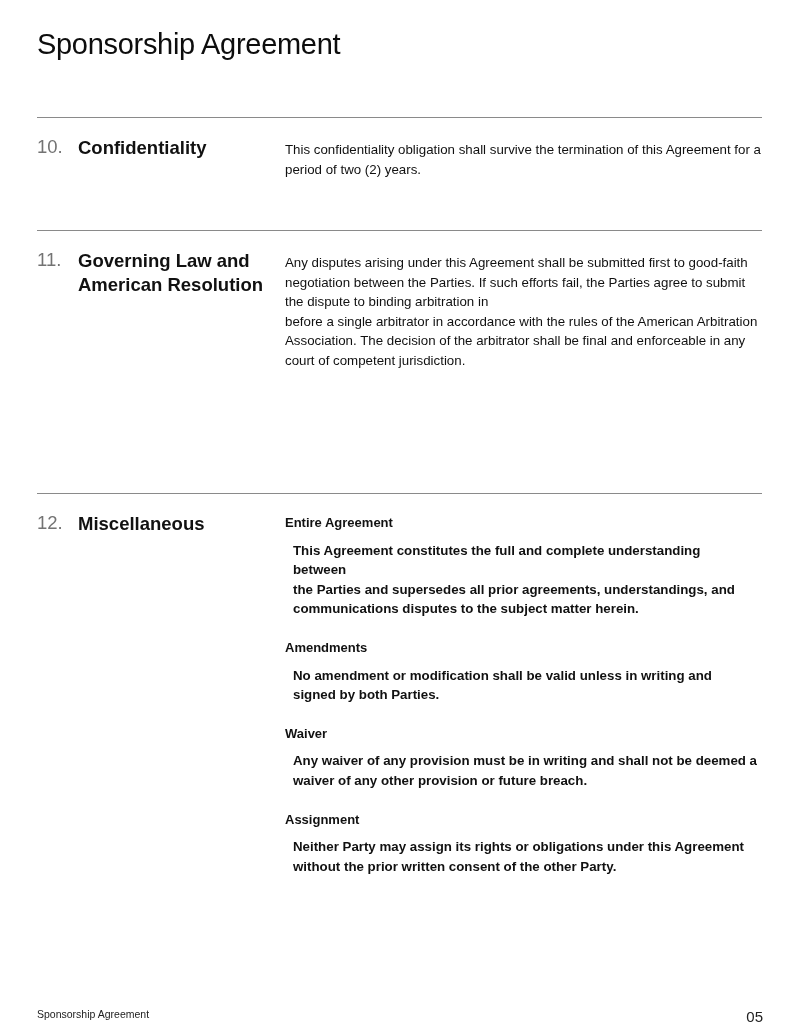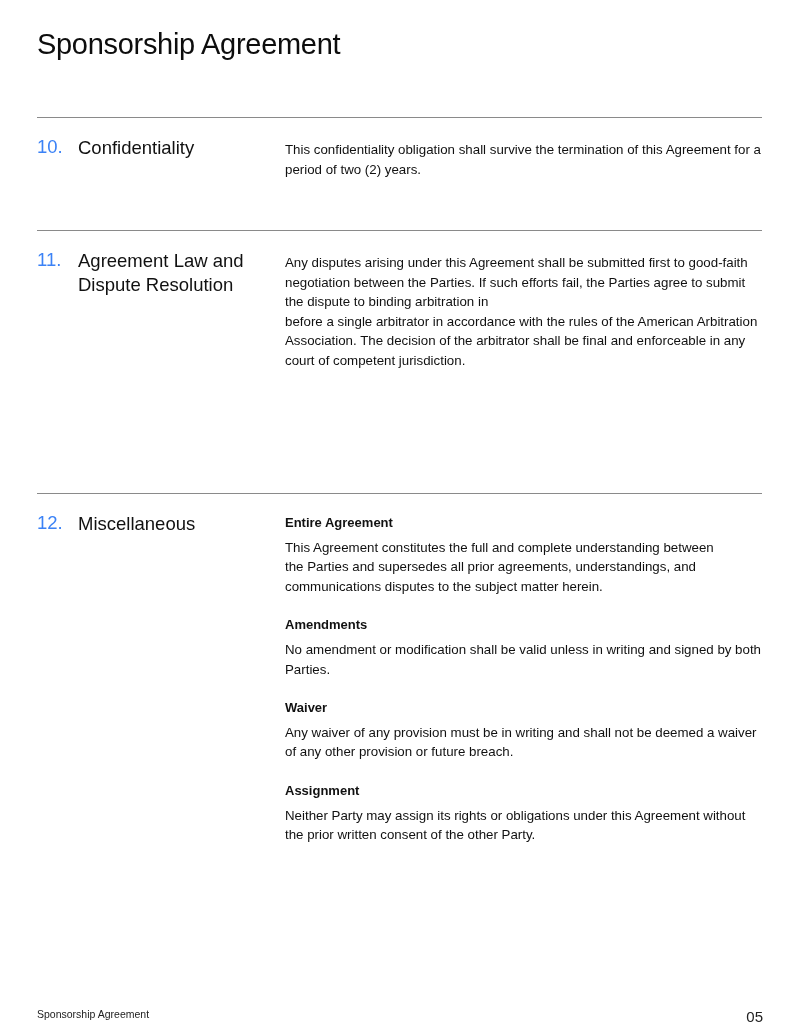--- a/index.html
+++ b/index.html
@@ -6,29 +6,29 @@
   body {
     width: 800px; height: 1035px; position: relative; overflow: hidden;
     font-family: "Liberation Sans", "DejaVu Sans", sans-serif; color: #111111;
   }
   .title {
     position: absolute; left: 37px; top: 28px; margin: 0;
     font-size: 29px; font-weight: 400; letter-spacing: -0.3px; color: #0d0d0d;
   }
   .divider { position: absolute; left: 37px; width: 725px; height: 0; border-top: 1px solid #8a8a8a; }
   .section { position: absolute; left: 37px; width: 725px; }
-  .sec-num { position: absolute; left: 0; top: 0; font-size: 18.5px; color: #3b82f6; }
-  .sec-title { position: absolute; left: 41px; top: 0; width: 190px; font-size: 18.5px; line-height: 24px; color: #111; }
+  .sec-num { position: absolute; left: 0; top: 0; font-size: 18.5px; color: #737373; }
+  .sec-title { position: absolute; left: 41px; top: 0; width: 190px; font-size: 18.5px; line-height: 24px; color: #111; font-weight: bold; }
   .sec-body { position: absolute; left: 248px; top: 4px; width: 480px; font-size: 13.3px; line-height: 19.6px; color: #111; }
   .para { margin: 0; }
   .para + .para { margin-top: 26px; }
   .blank { display: inline-block; width: 246px; height: 12px; }
   .sub-head { font-weight: 700; font-size: 13px; margin: 0 0 5px 0; color: #111; }
   .sub + .sub { margin-top: 19px; }
-  .sub-text { margin: 0; }
+  .sub-text { margin: 8px; font-weight: bold; }
   .sev-text { margin: 0; line-height: 24px; }
   .footer-left { position: absolute; left: 37px; top: 1008px; font-size: 10.5px; color: #222; }
   .footer-right { position: absolute; right: 37px; top: 1008px; font-size: 15px; color: #222; }
 </style>
 </head>
 <body>
 
 <h1 class="title">Sponsorship Agreement</h1>
 
 <div class="divider" style="top:117px;"></div>
@@ -38,21 +38,21 @@
   <div class="sec-title">Confidentiality</div>
   <div class="sec-body">
     <p class="para">This confidentiality obligation shall survive the termination of this Agreement for a period of two (2) years.</p>
   </div>
 </div>
 
 <div class="divider" style="top:230px;"></div>
 
 <div class="section" style="top:249px;">
   <div class="sec-num">11.</div>
-  <div class="sec-title">Agreement Law and Dispute Resolution</div>
+  <div class="sec-title">Governing Law and American Resolution</div>
   <div class="sec-body">
     <p class="para"><span>Any disputes arising under this Agreement shall be submitted first to good-faith negotiation between the Parties. If such efforts fail, the Parties agree to submit the dispute to binding arbitration in</span><br><span>before a single arbitrator in accordance with the rules of the American Arbitration Association. The decision of the arbitrator shall be final and enforceable in any court of competent jurisdiction.</span></p>
   </div>
 </div>
 
 <div class="divider" style="top:493px;"></div>
 
 <div class="section" style="top:512px;">
   <div class="sec-num">12.</div>
   <div class="sec-title">Miscellaneous</div>

